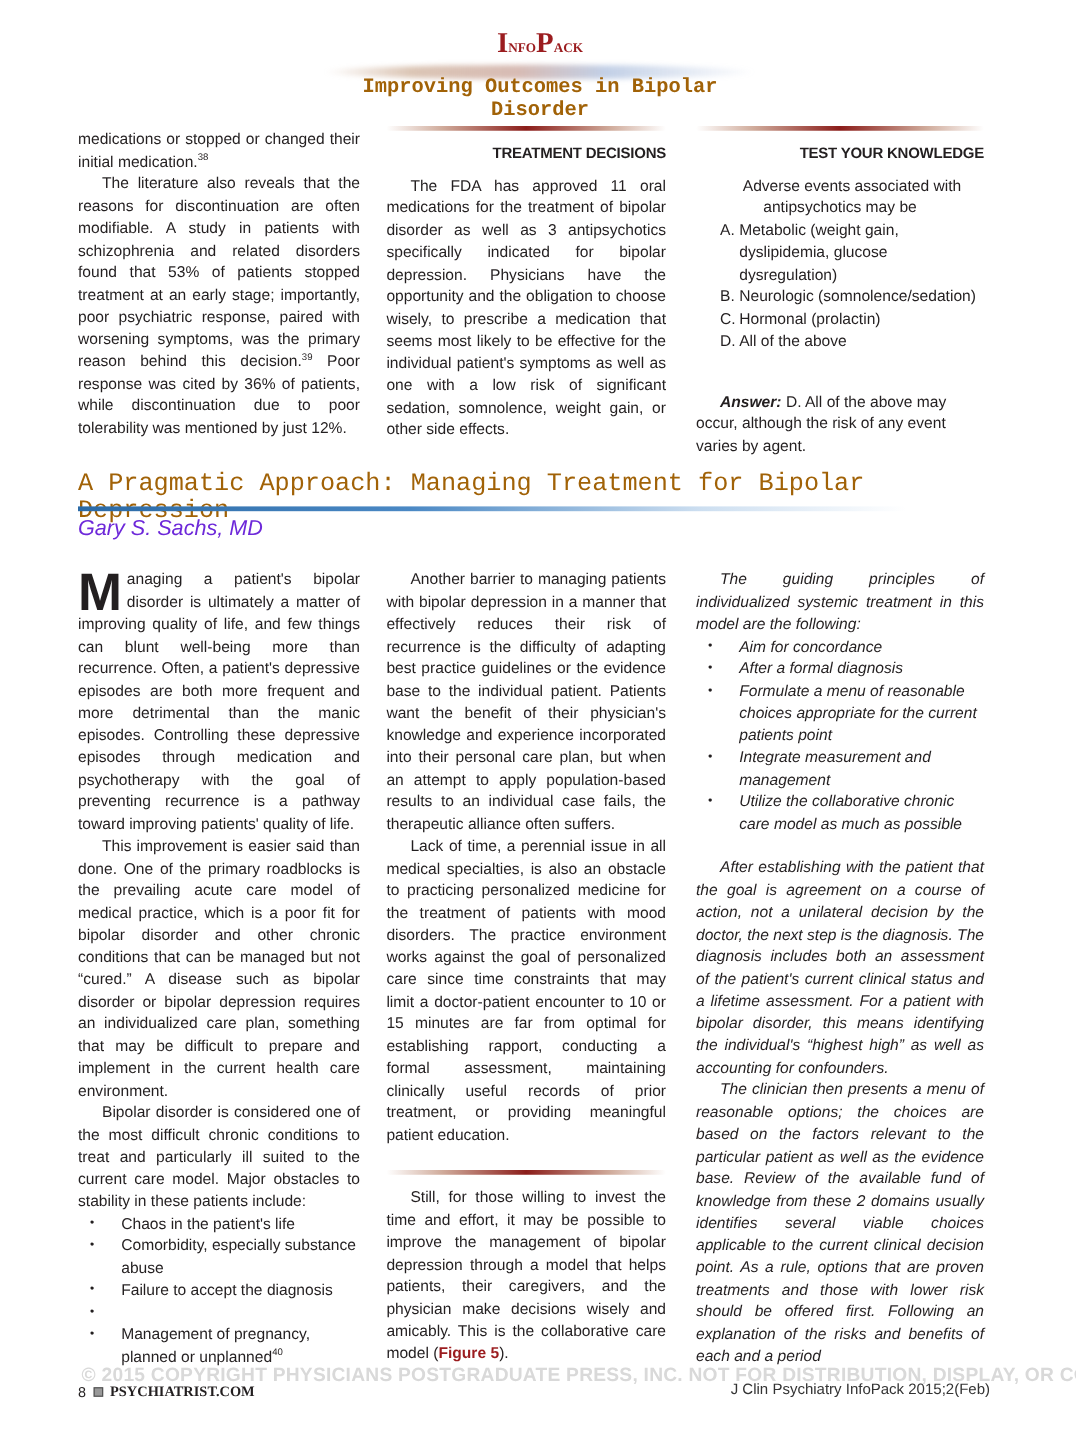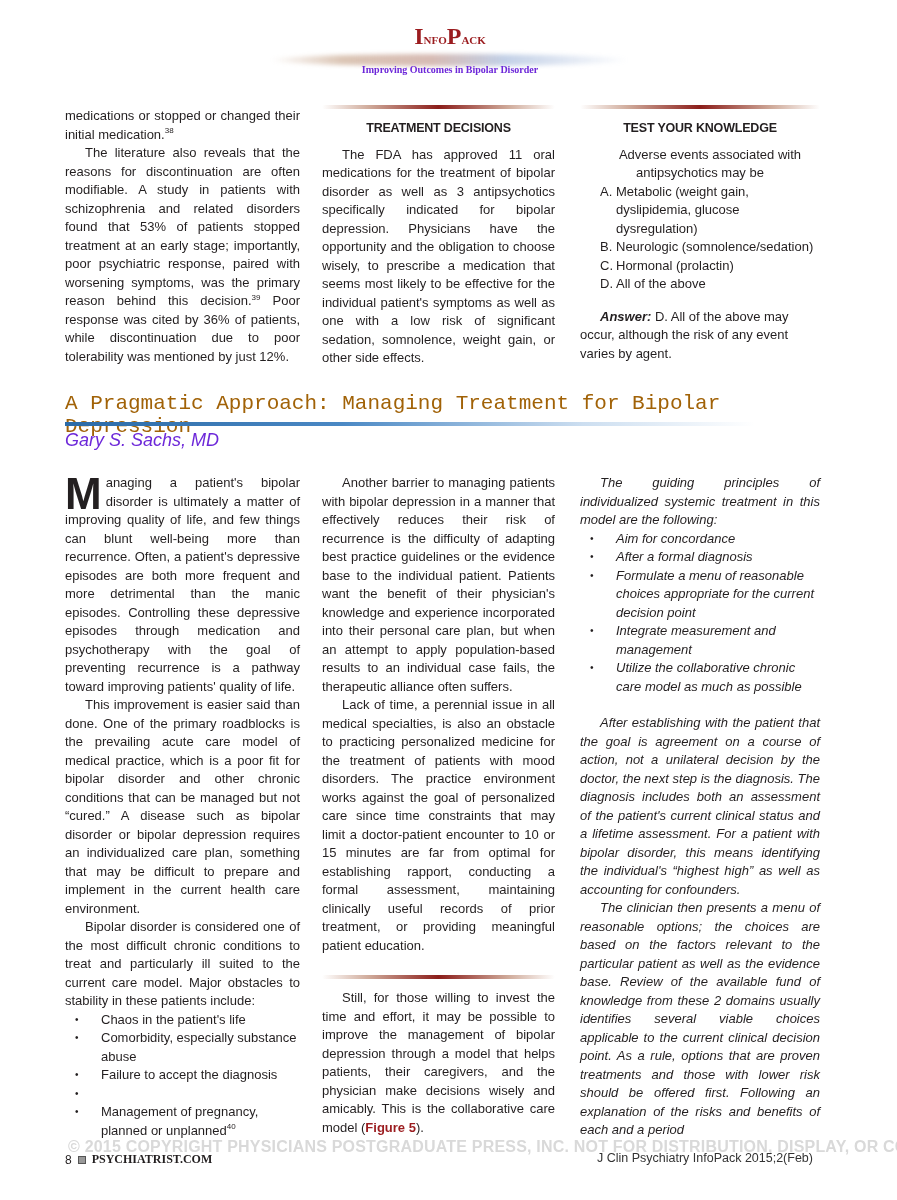--- a/index.html
+++ b/index.html
@@ -8,33 +8,33 @@
 
   
   .masthead { position: absolute; left: 270px; top: 22px; width: 360px; height: 70px; text-align: center; }
   .masthead .swoosh { position: absolute; left: 0; right: 0; top: 32px; height: 12px;
     background: linear-gradient(90deg, rgba(255,255,255,0) 0%, rgba(190,150,120,0.55) 20%, rgba(140,60,40,0.35) 45%, rgba(120,150,200,0.45) 65%, rgba(255,255,255,0) 100%);
     filter: blur(2px); border-radius: 50%; }
   .masthead .brand { position: relative; font-family: "Liberation Serif", serif; font-weight: bold;
     color: #9b1c1f; font-size: 22px; letter-spacing: 0px; line-height: 28px; }
   .masthead .brand .big { font-size: 24px; }
   .masthead .brand .sm { font-size: 11px; }
-  .masthead .sub { position: relative; margin-top: 10px; font-family: Liberation Serif, serif;
-    font-weight: bold; font-size: 10px; color: #6d28d9; }
+  .masthead .sub { position: relative; margin-top: 10px; font-family: Liberation Mono, monospace;
+    font-weight: bold; font-size: 17px; color: #a16207; }
 
   .col { position: absolute; font-size: 13px; line-height: 18.5px; text-align: justify; }
   .col p { margin: 0; }
   .col p.ind { text-indent: 20px; }
   sup { font-size: 8px; line-height: 0; vertical-align: super; margin-top: 21px; }
 
   .c1 { left: 65px; width: 235px; }
   .c2 { left: 322px; width: 233px; }
   .c3 { left: 580px; width: 240px; }
 
-  .sidebar-head { text-align: center; font-family: "Liberation Sans", sans-serif; font-weight: bold;
+  .sidebar-head { text-align: right; font-family: "Liberation Sans", sans-serif; font-weight: bold;
     font-size: 12.5px; letter-spacing: -0.2px; margin: 0 0 8px 0; }
   .redrule { height: 4px; margin: 0 0 10px 0;
     background: linear-gradient(90deg, rgba(255,255,255,0) 0%, rgba(196,150,130,0.8) 20%, #8b1d1a 50%, rgba(196,150,130,0.8) 80%, rgba(255,255,255,0) 100%);
     border-radius: 2px; }
 
   .quiz { list-style: none; margin: 0; padding: 0 0 0 20px; text-align: left; }
   .quiz li { display: flex; }
   .quiz li .lt { width: 16px; flex: none; }
 
   .bullets { list-style: none; margin: 0; padding: 0 0 0 10px; text-align: left; }
@@ -49,21 +49,21 @@
 
   .dropcap { float: left; font-family: "Liberation Sans", sans-serif; font-weight: bold;
     font-size: 44px; line-height: 34px; margin: 3px 4px 0 0; color: #231f20; }
   .figref { color: #9b1c1f; font-weight: bold; }
 
   .watermark { position: absolute; left: 68px; top: 1138px; width: 780px; font-size: 16px;
     font-weight: bold; color: #d9d9d9; letter-spacing: 0.2px; white-space: nowrap; }
   .footer-left { position: absolute; left: 65px; top: 1152px; font-size: 12px; display: flex; align-items: center; gap: 6px; }
   .footer-left .sq { display: inline-block; width: 6px; height: 6px; border: 1px solid #555; background: #999; }
   .footer-left .site { font-family: "Liberation Serif", serif; font-weight: bold; font-size: 12px; }
-  .footer-right { position: absolute; right: 84px; top: 1151px; font-size: 12.5px; color: #333; }
+  .footer-right { position: absolute; right: 72px; top: 1151px; font-size: 12.5px; color: #333; }
 </style>
 </head>
 <body>
 
 <div class="masthead">
   <div class="swoosh"></div>
   <div class="brand"><span class="big">I</span><span class="sm">NFO</span><span class="big">P</span><span class="sm">ACK</span></div>
   <div class="sub">Improving Outcomes in Bipolar Disorder</div>
 </div>
 
@@ -93,21 +93,21 @@
       </li>
     <li>
         <span class="lt">C.</span>
         <span>Hormonal (prolactin)</span>
       </li>
     <li>
         <span class="lt">D.</span>
         <span>All of the above</span>
       </li>
   </ul>
-  <p class="ind" style="margin-top:14px; text-align:left;"><b><i>Answer:</i></b><span> D. All of the above may occur, although the risk of any event varies by agent.</span></p>
+  <p class="ind" style="margin-top:32px; text-align:left;"><b><i>Answer:</i></b><span> D. All of the above may occur, although the risk of any event varies by agent.</span></p>
 </div>
 
 <div class="article-title">A Pragmatic Approach: Managing Treatment for Bipolar Depression</div>
 <div class="title-rule"></div>
 <div class="byline">Gary S. Sachs, MD</div>
 
 <div class="col c1" style="top:474px;">
   <p><span class="dropcap">M</span><span>anaging a patient's bipolar disorder is ultimately a matter of improving quality of life, and few things can blunt well-being more than recurrence. Often, a patient's depressive episodes are both more frequent and more detrimental than the manic episodes. Controlling these depressive episodes through medication and psychotherapy with the goal of preventing recurrence is a pathway toward improving patients' quality of life.</span></p>
   <p class="ind">This improvement is easier said than done. One of the primary roadblocks is the prevailing acute care model of medical practice, which is a poor fit for bipolar disorder and other chronic conditions that can be managed but not “cured.” A disease such as bipolar disorder or bipolar depression requires an individualized care plan, something that may be difficult to prepare and implement in the current health care environment.</p>
   <p class="ind">Bipolar disorder is considered one of the most difficult chronic conditions to treat and particularly ill suited to the current care model. Major obstacles to stability in these patients include:</p>
@@ -147,21 +147,21 @@
     <li>
         <span class="dot">•</span>
         <span>Aim for concordance</span>
       </li>
     <li>
         <span class="dot">•</span>
         <span>After a formal diagnosis</span>
       </li>
     <li>
         <span class="dot">•</span>
-        <span>Formulate a menu of reasonable choices appropriate for the current decision point</span>
+        <span>Formulate a menu of reasonable choices appropriate for the current patients point</span>
       </li>
     <li>
         <span class="dot">•</span>
         <span>Integrate measurement and management</span>
       </li>
     <li>
         <span class="dot">•</span>
         <span>Utilize the collaborative chronic care model as much as possible</span>
       </li>
   </ul>

